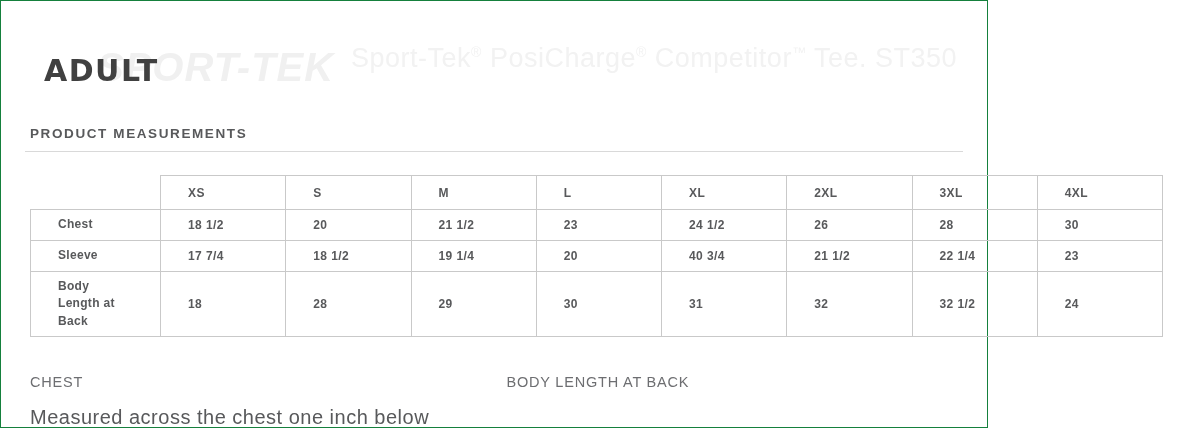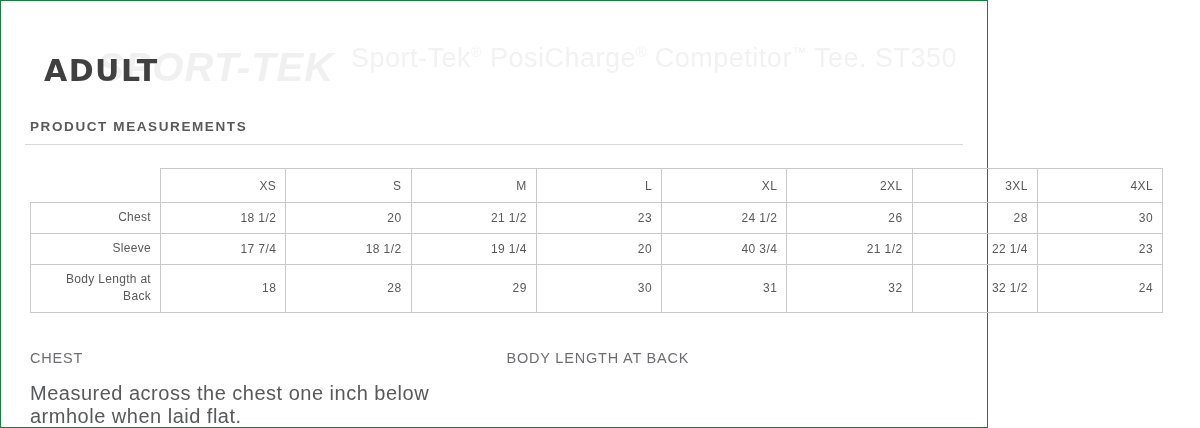--- a/index.html
+++ b/index.html
@@ -73,20 +73,21 @@
   }
 
   
   .section-title {
     font-size: 13.5px;
     font-weight: bold;
     letter-spacing: 1.6px;
     color: #58595b;
     padding: 0 0 10px 5px;
     border-bottom: 1px solid #d9d9d9;
+    margin-top: 7px;
   }
 
   
   .table-wrap {
     margin-top: 23px;
     padding-left: 5px;
     padding-right: 9px;
   }
   table.measure {
     border-collapse: collapse;
@@ -94,23 +95,23 @@
     table-layout: fixed;
     font-size: 12px;
     color: #58595b;
   }
   table.measure col.label-col { width: 130px; }
   table.measure col.size-col { width: 125.25px; }
 
   table.measure th,
   table.measure td {
     border: 1px solid #c9c9c9;
-    padding: 6px 9px;
-    text-align: right;
-    font-weight: normal;
+    padding: 6px 27px;
+    text-align: left;
+    font-weight: bold;
     letter-spacing: 0.4px;
     vertical-align: middle;
     height: 18px;
   }
   table.measure thead th {
     height: 21px;
   }
   table.measure thead th.corner {
     border-left: none;
     border-top: none;

